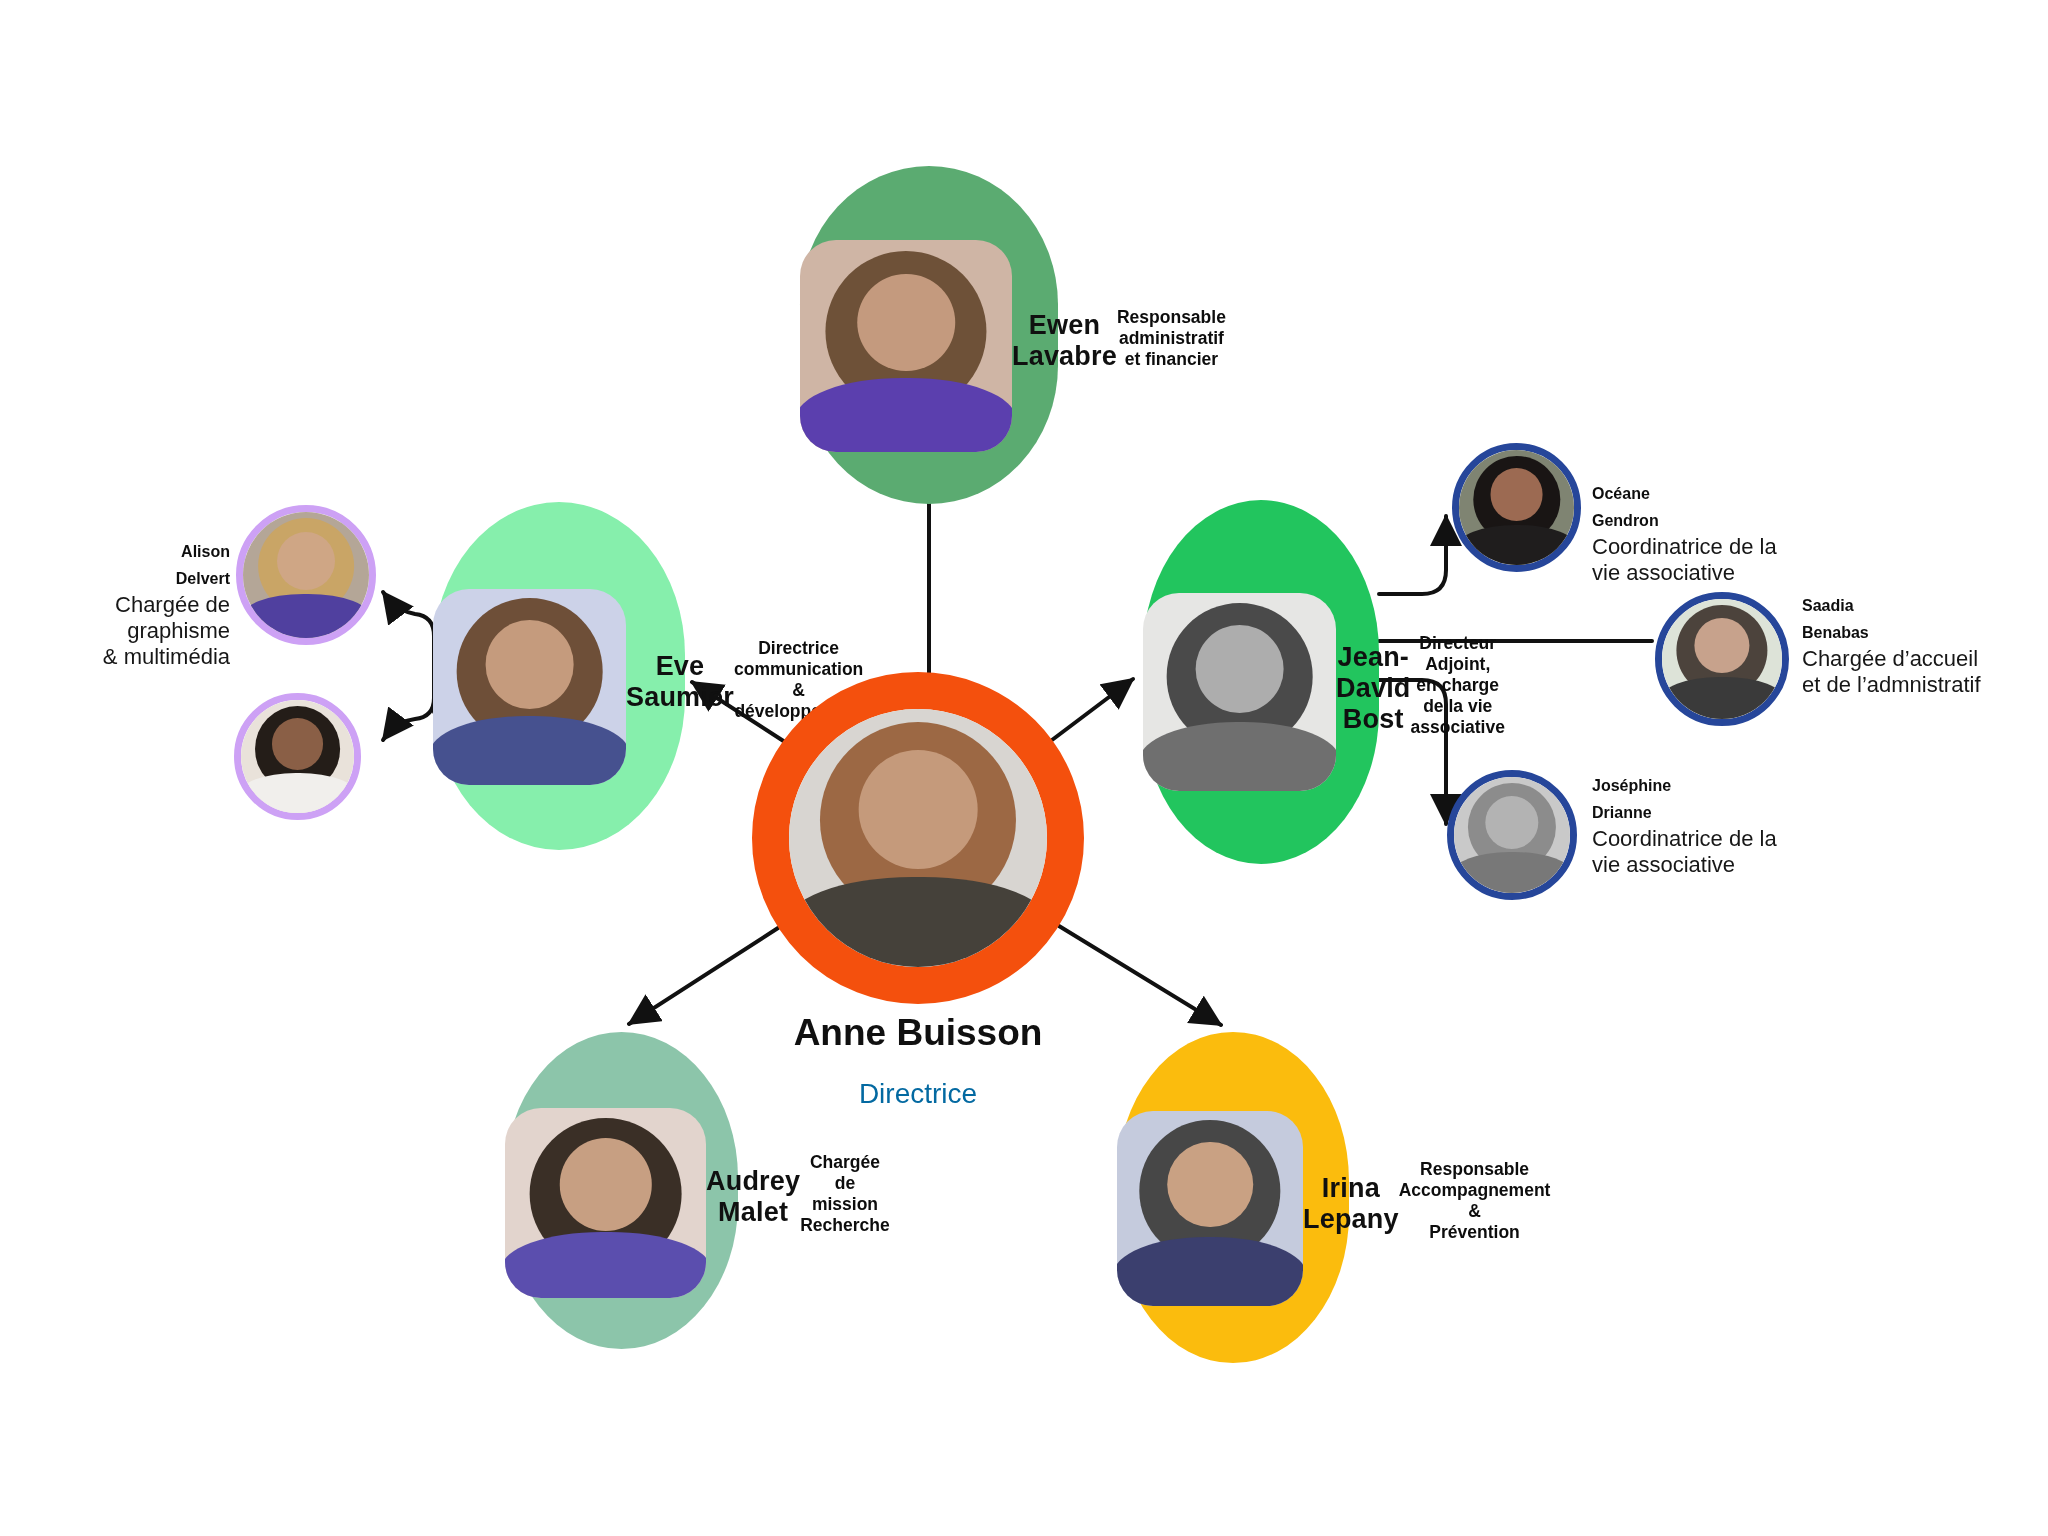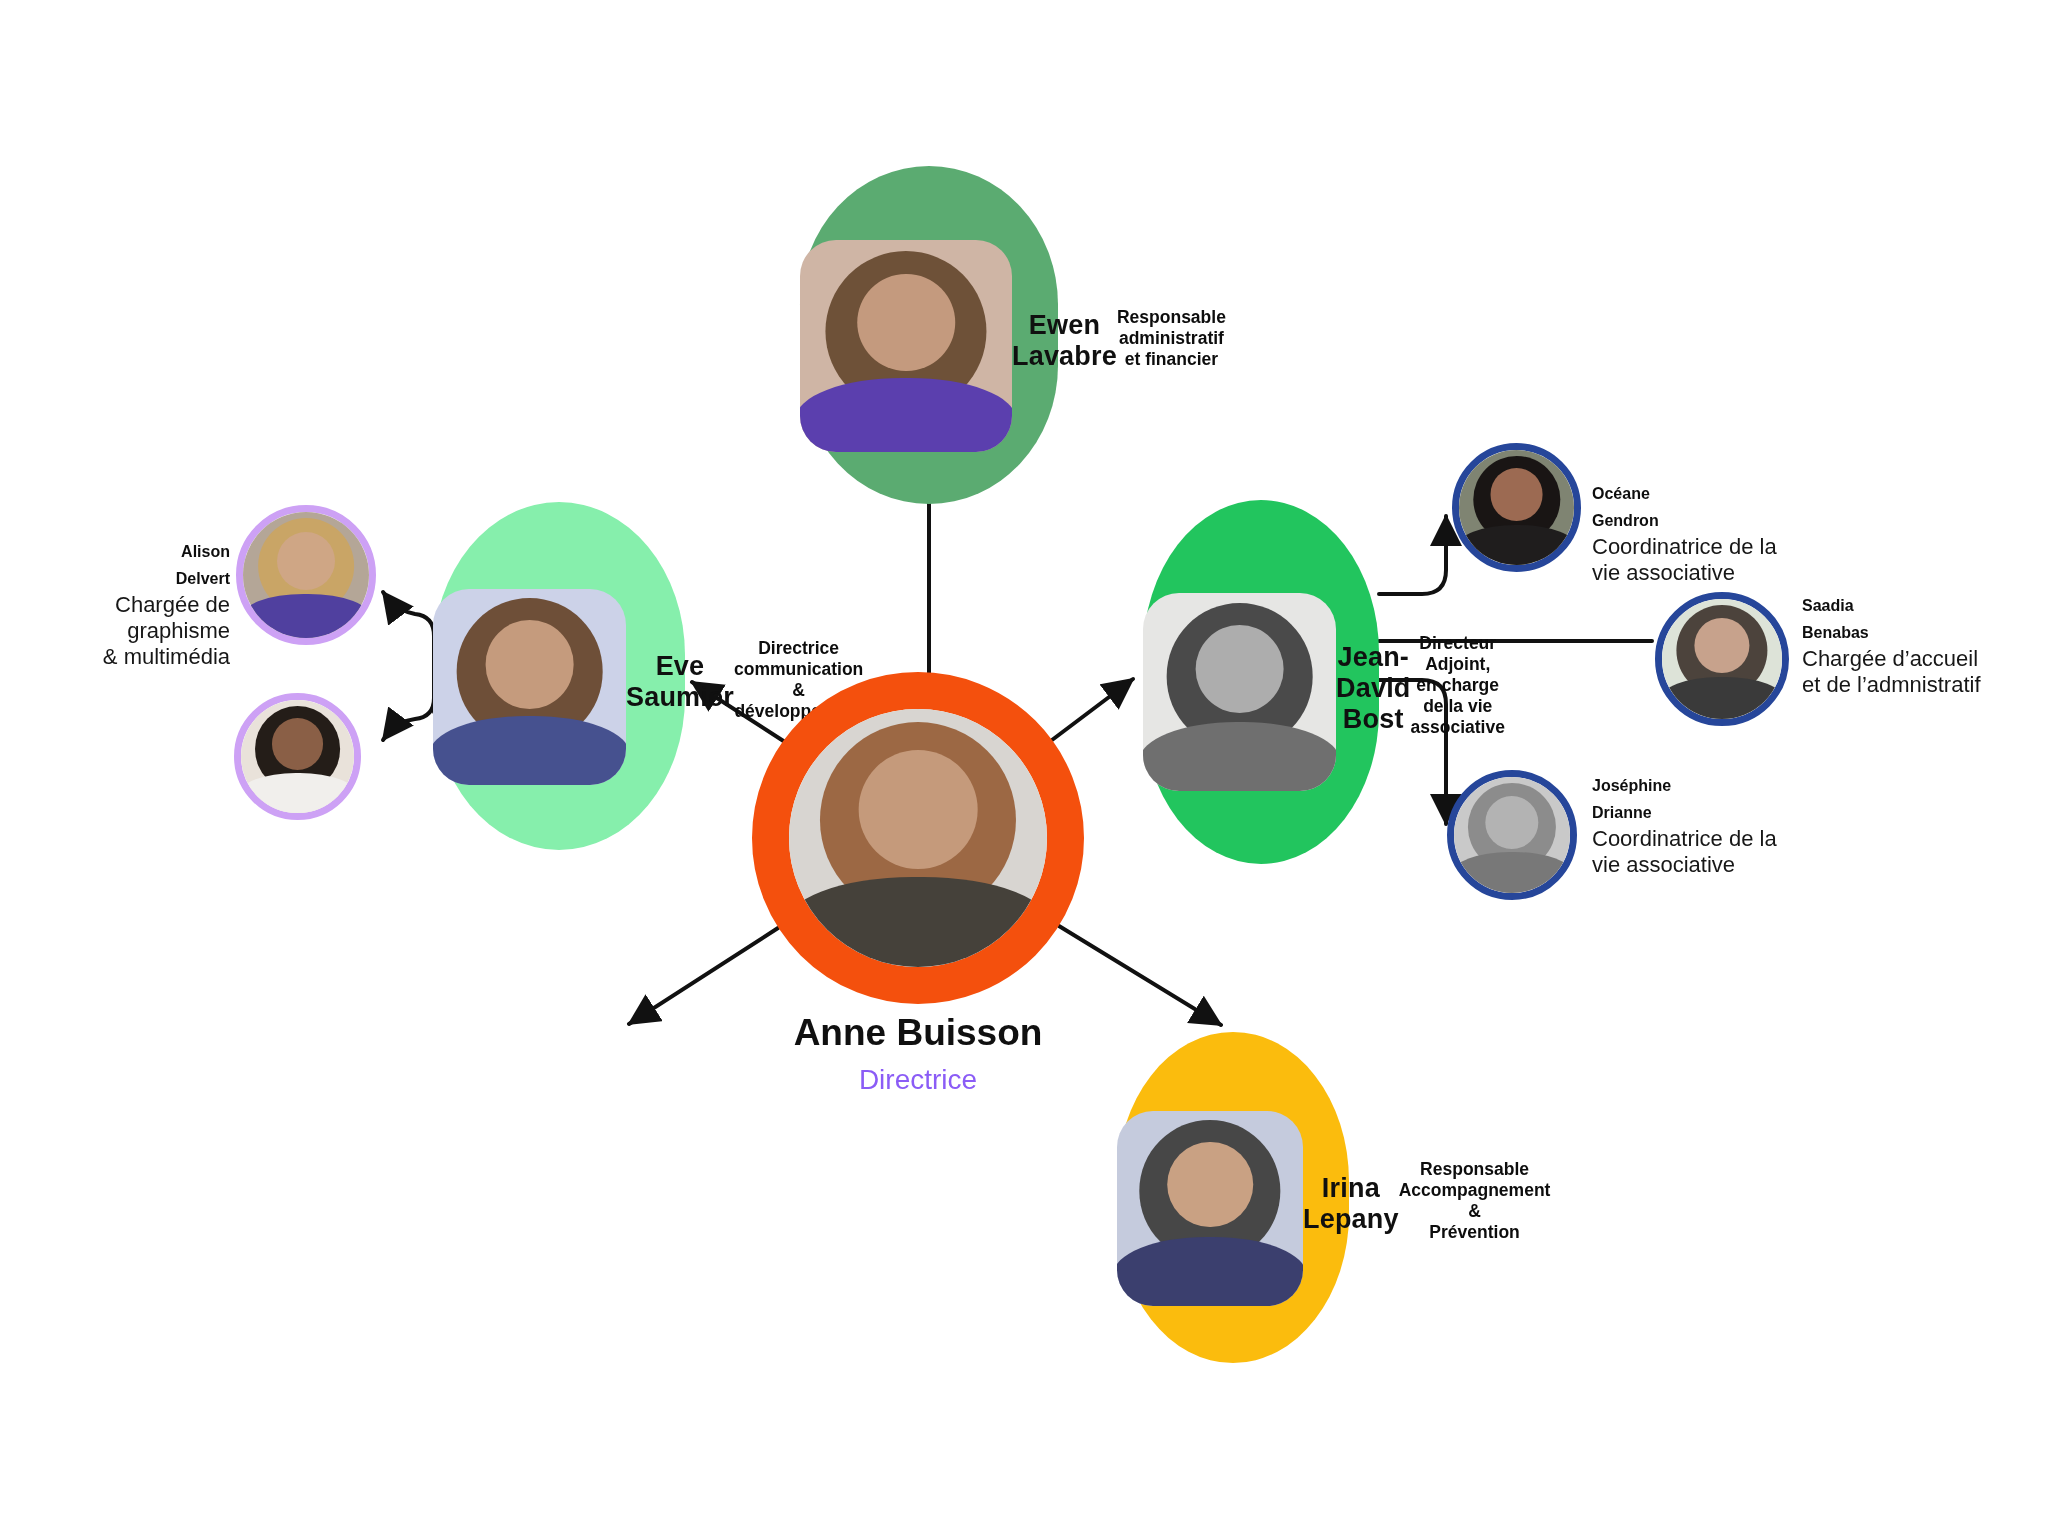--- a/index.html
+++ b/index.html
@@ -30,21 +30,21 @@
 
   
   .satellite{position:absolute;z-index:2;border:7px solid #ccc;border-radius:50%;overflow:hidden0}
   .satellite .photo{width:100%;height:100%}
 
   
   .center-ring{position:absolute;z-index:2;border:37px solid #f4500d;border-radius:50%}
   .center-ring .photo{width:100%;height:100%}
   .center-label{position:absolute;z-index:2;text-align:center}
   .center-name{font-size:37px;font-weight:600;color:#101010}
-  .center-role{font-size:28px;font-weight:400;margin-top:10px;color:#8b5cf6}
+  .center-role{font-size:28px;font-weight:400;margin-top:24px;color:#0369a1}
 
   
   .side-label{position:absolute;z-index:2}
   .side-label .nm{font-size:16px;font-weight:700;line-height:27px;color:#0e0e0e}
   .side-label .rl{font-size:22px;font-weight:400;line-height:26px;color:#171717}
   .align-r{text-align:right}
   .align-l{text-align:left}
 </style>
 </head>
 <body>
@@ -104,20 +104,32 @@
       <div class="p-body" style="background: rgb(111, 111, 111);"></div>
     </div>
     <div class="blob-name">Jean-David Bost</div>
     <div class="blob-role">
       <div>Directeur Adjoint,</div>
       <div>en charge de la vie</div>
       <div>associative</div>
     </div>
   </div>
 
+  <div class="blob" style="left: 505px; top: 1032px; width: 233px; height: 317px; border-radius: 50% / 46%; background: rgb(140, 197, 170);">
+    <div class="photo rect" style="width: 201px; height: 190px; margin-top: 25px; background: rgb(226, 212, 205);">
+      <div class="p-hair" style="background: rgb(58, 47, 38);"></div>
+      <div class="p-head" style="background: rgb(199, 159, 130);"></div>
+      <div class="p-body" style="background: rgb(91, 78, 174);"></div>
+    </div>
+    <div class="blob-name">Audrey Malet</div>
+    <div class="blob-role">
+      <div>Chargée de mission</div>
+      <div>Recherche</div>
+    </div>
+  </div>
 
   <div class="blob" style="left: 1117px; top: 1032px; width: 232px; height: 331px; border-radius: 50% / 45%; background: rgb(251, 188, 13);">
     <div class="photo rect" style="width: 186px; height: 195px; margin-top: 21px; background: rgb(197, 203, 221);">
       <div class="p-hair" style="background: rgb(71, 71, 71);"></div>
       <div class="p-head" style="background: rgb(201, 161, 131);"></div>
       <div class="p-body" style="background: rgb(59, 63, 110);"></div>
     </div>
     <div class="blob-name">Irina Lepany</div>
     <div class="blob-role">
       <div>Responsable</div>

